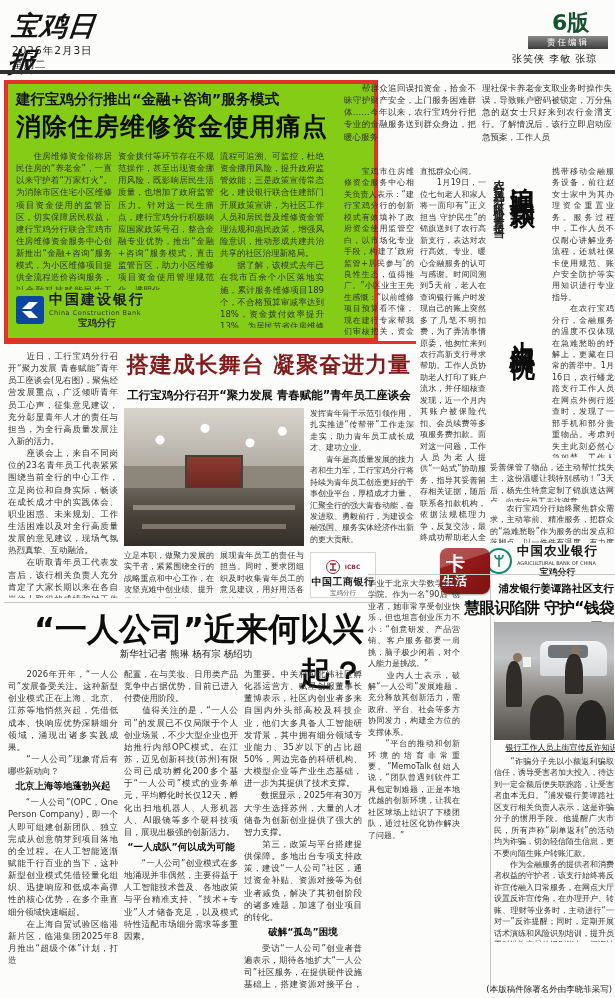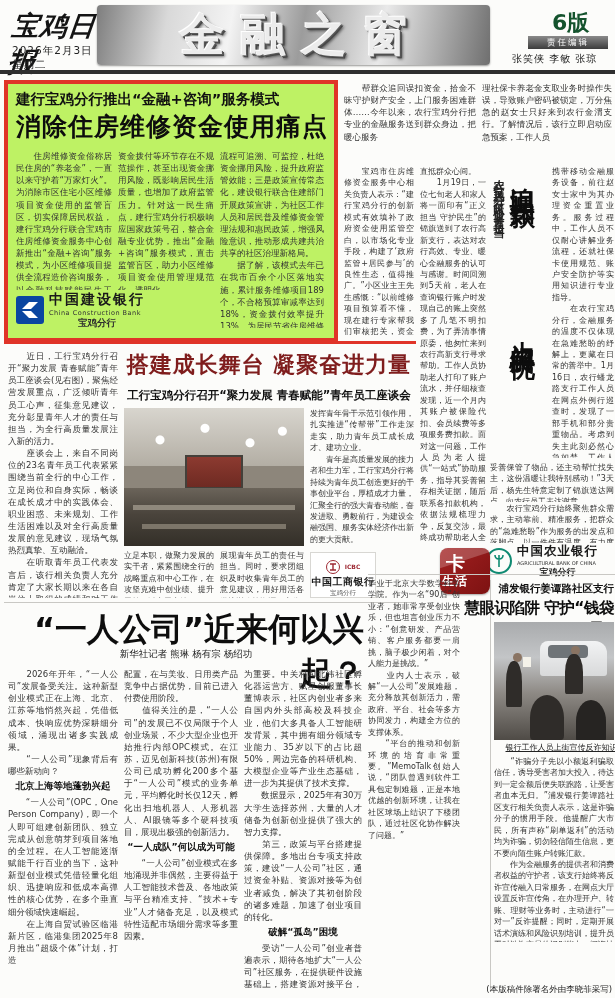--- a/index.html
+++ b/index.html
@@ -14,21 +14,21 @@
   .pageno{font-weight:900;font-size:22px;color:#14532d;}
   .editor-bar{background:linear-gradient(#8a8a8a,#3c3c3c);color:#fff;font-size:8.5px;text-align:center;line-height:13px;letter-spacing:2px;}
   .editors{font-size:10px;color:#222;text-align:left;letter-spacing:1px;}
   .header-rule{background:#2f2f2f;}
   
   .col{font-size:8.5px;line-height:1.43;text-align:justify;white-space:pre-line;overflow:hidden;color:#333;}
   .col-sm{font-size:8px;}
   .subhead-inline{font-weight:bold;font-size:9.5px;text-align:center;color:#111;margin:3px 0;white-space:normal;}
   .thin-rule{background:#c9c8c4;}
   
-  .redbox{border:4px solid #e03428;background:#bef264;}
+  .redbox{border:4px solid #e03428;background:#84cc16;padding-left:40px;}
   .kicker{font-weight:bold;font-size:14.5px;color:#111;}
   .big-headline{font-weight:900;font-size:25px;letter-spacing:1px;color:#0d0d0d;}
   
   .red-rule{background:#e03428;}
   .mid-headline{font-weight:900;font-size:22px;color:#7f1d1d;text-align:center;letter-spacing:1px;}
   .mid-subhead{font-weight:bold;font-size:11.5px;color:#111;text-align:center;}
   
   .vert{writing-mode:vertical-rl;text-orientation:upright;}
   .vkicker{font-size:11px;font-weight:bold;letter-spacing:4px;color:#222;}
   .vhead{font-weight:900;font-size:25px;color:#0d0d0d;letter-spacing:4px;}
@@ -65,23 +65,20 @@
 </style>
 </head>
 <body>
 
 <div id="paper">
 
   <div class="abs masthead" style="left:10px;top:8px;width:110px;">宝鸡日报</div>
   <div class="abs dateline" style="left:12px;top:44px;width:110px;">2026年2月3日</div>
   <div class="abs dateline" style="left:12px;top:58px;width:110px;">星期二</div>
 
-  <div class="abs banner" style="left:97px;top:5px;width:393px;height:60px;">
-    <span class="banner-text">金融之窗</span>
-  </div>
 
   <div class="abs pageno" style="left:552px;top:8px;width:60px;">6版</div>
   <div class="abs editor-bar" style="left:528px;top:36px;width:80px;height:13px;">责任编辑</div>
   <div class="abs editors" style="left:512px;top:52px;width:100px;">张笑侠 李敏 张琼</div>
   <div class="abs header-rule" style="left:0;top:70px;width:615px;height:4px;"></div>
 
   <div class="abs redbox" style="left:4px;top:80px;width:326px;height:254px;">
     <div class="abs kicker" style="left:8px;top:6px;width:300px;">建行宝鸡分行推出“金融+咨询”服务模式</div>
     <div class="abs big-headline" style="left:8px;top:26px;width:312px;">消除住房维修资金使用痛点</div>
     <div class="abs col" style="left:8px;top:66px;width:96px;height:140px;">　　住房维修资金俗称居民住房的“养老金”，一直以来守护着“万家灯火”。为消除市区住宅小区维修项目资金使用的监管盲区，切实保障居民权益，建行宝鸡分行联合宝鸡市住房维修资金服务中心创新推出“金融+咨询”服务模式，为小区维修项目提供全流程造价咨询服务，以金融科技赋能民生工程，彰显国有大行的责任与担当。

